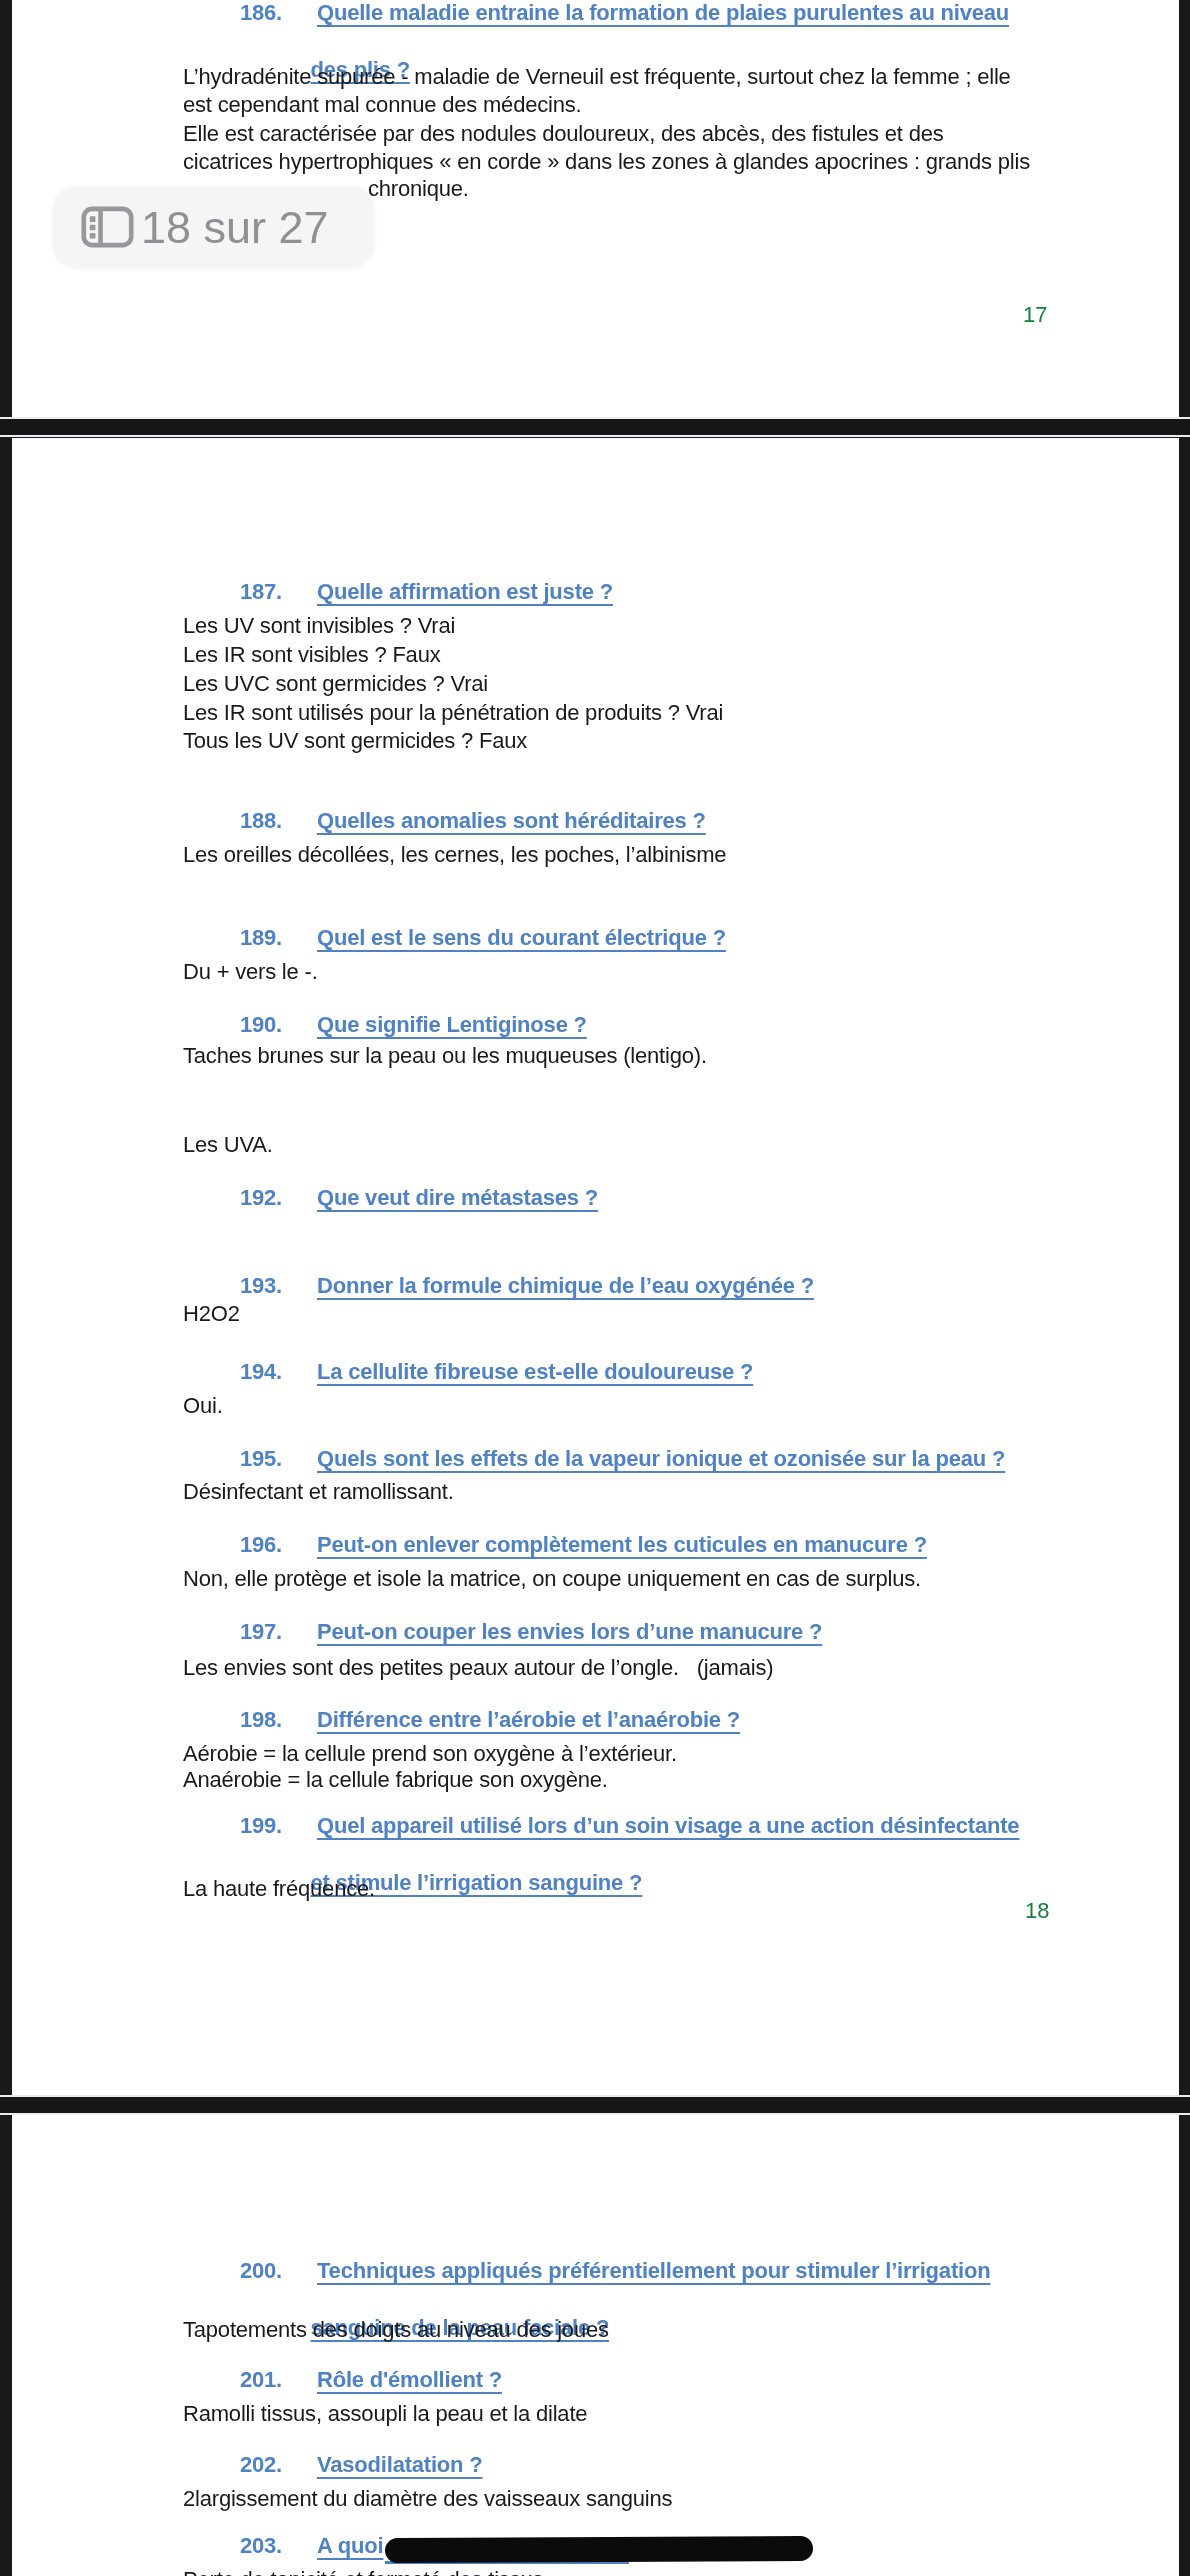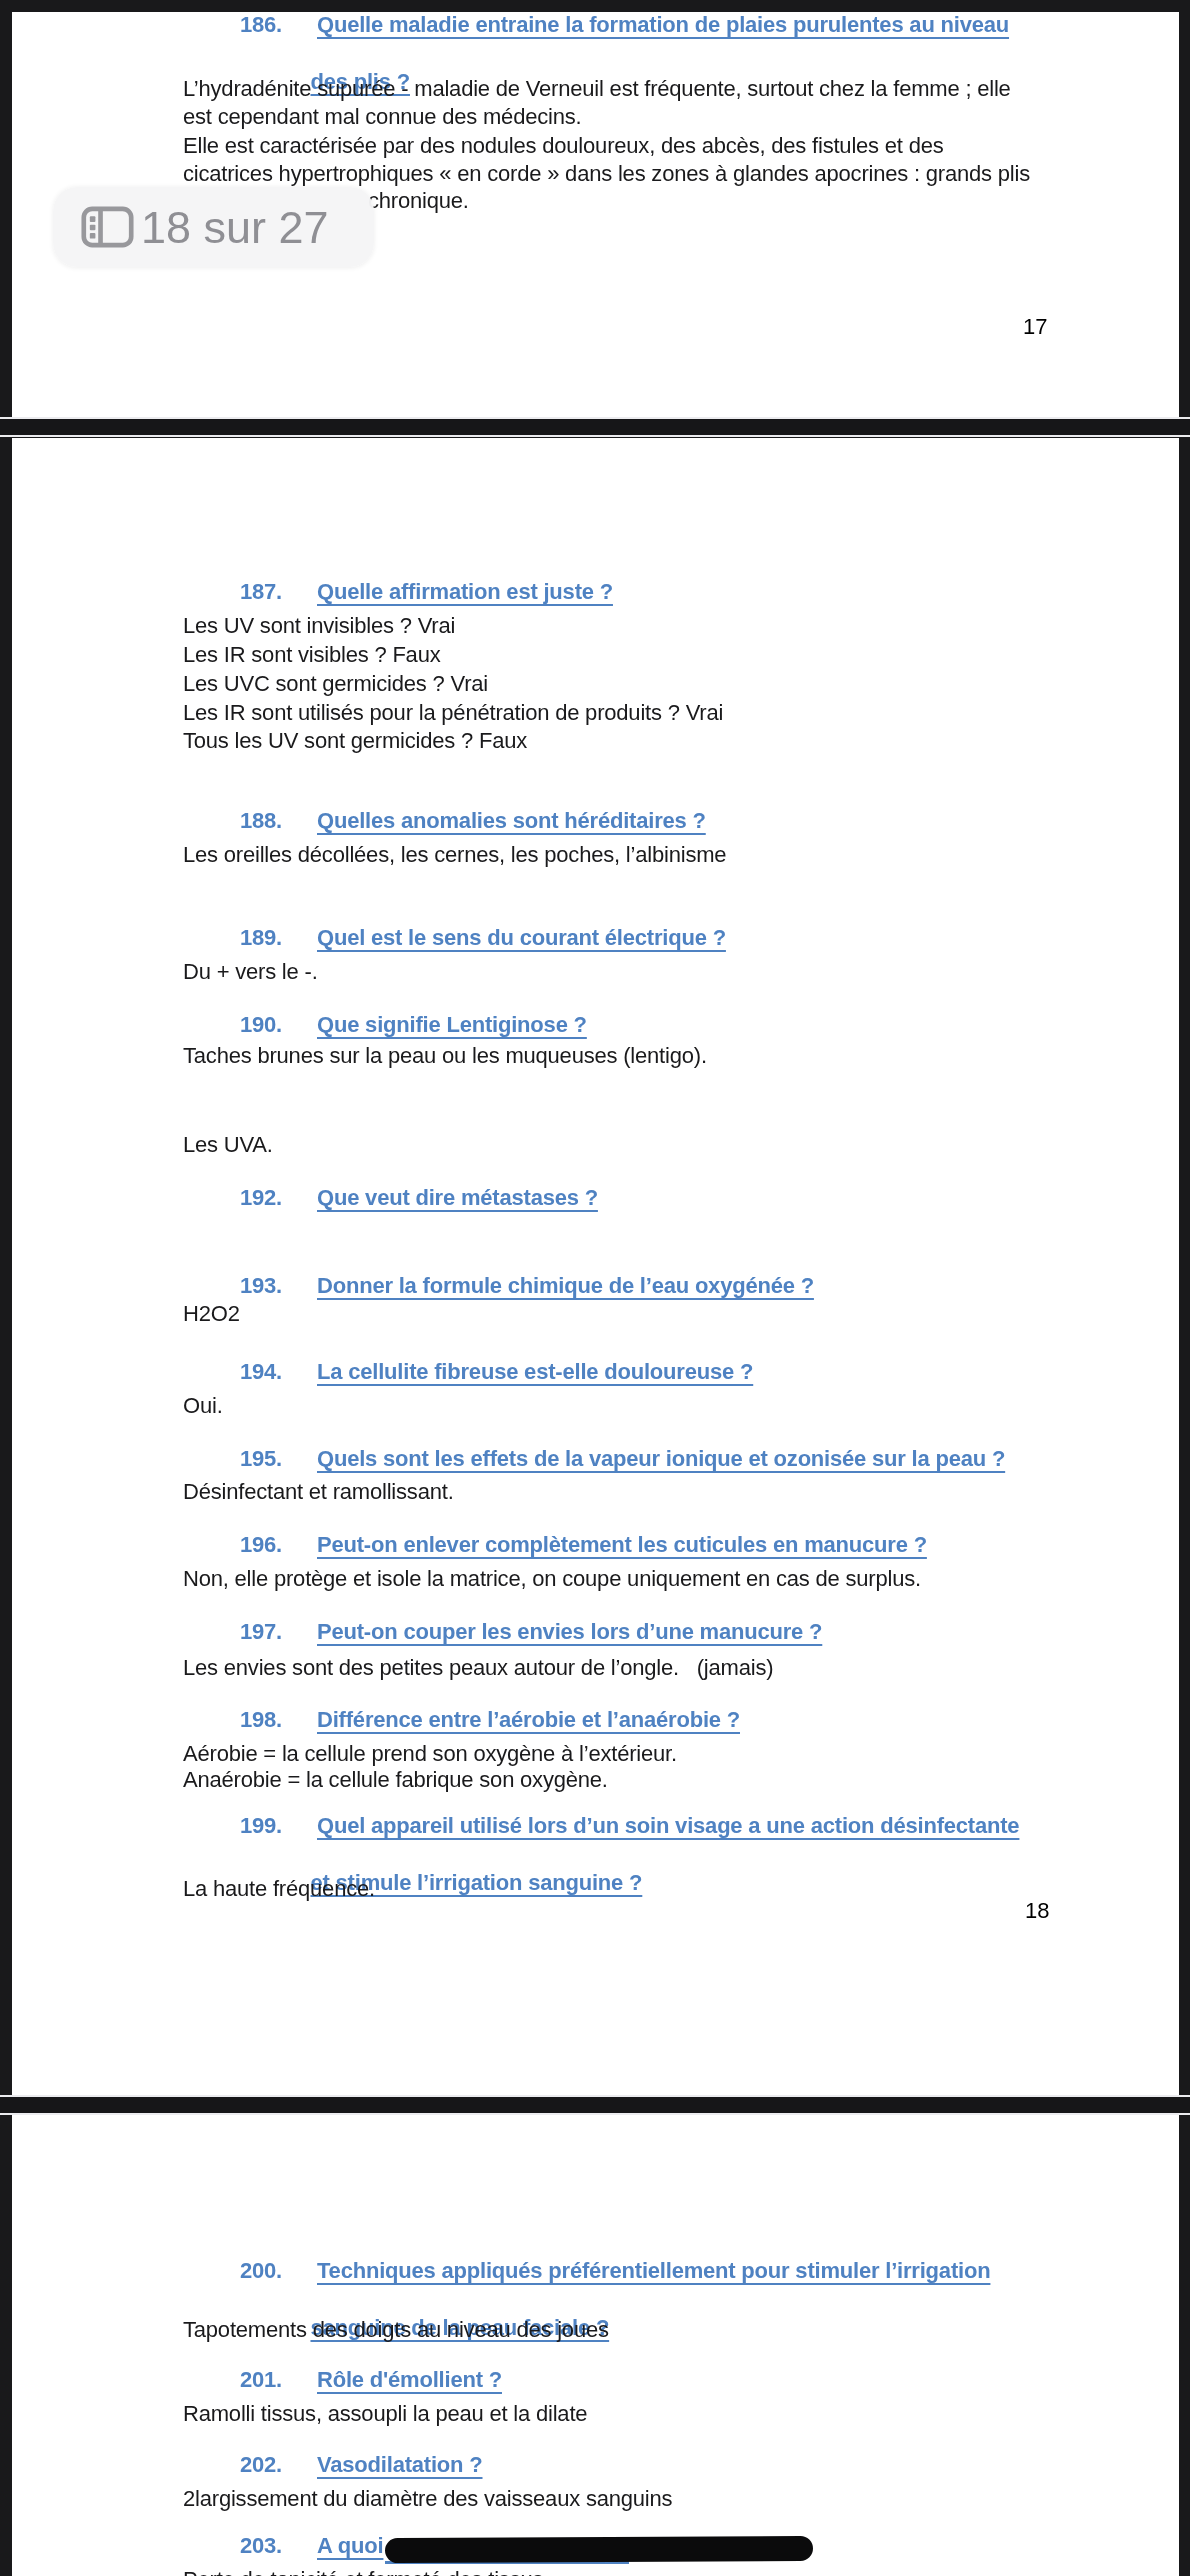--- a/index.html
+++ b/index.html
@@ -12,21 +12,21 @@
     position: relative;
     width: 1191px; height: 2576px;
     font-family: "Liberation Sans", sans-serif;
   }
   .page {
     position: absolute;
     left: 12px; width: 1167px;
     background: #ffffff;
     z-index: 1;
   }
-  .page-17 { top: 0;      height: 417px; margin-top: 12px; }
+  .page-17 { top: 0;      height: 417px; }
   .page-18 { top: 438px;  height: 1657px; }
   .page-19 { top: 2115px; height: 491px; }
 
   .gap {
     position: absolute; left: 0; width: 1191px; height: 20.4px;
     background: #161618;
     border-top: 2.8px solid #ececef;
     border-bottom: 2.8px solid #ececef;
     box-sizing: border-box;
     z-index: 3;
@@ -50,21 +50,21 @@
     color: #4f82c2; font-weight: bold;
     text-decoration: underline;
     text-decoration-thickness: 1.9px;
     text-underline-offset: 4.6px;
   }
   .qcont { left: 263px; }
 
   .pagenum {
     position: absolute;
     font-size: 22px; line-height: 29px;
-    color: #000000;
+    color: #15803d;
   }
 
   .page-indicator {
     position: absolute;
     left: 53px; top: 187px;
     width: 321px; height: 80px;
     box-sizing: border-box;
     border-radius: 24px;
     background: rgba(245,245,246,0.97);
     box-shadow: 0 0.9px 5.6px rgba(0,0,0,0.07);

